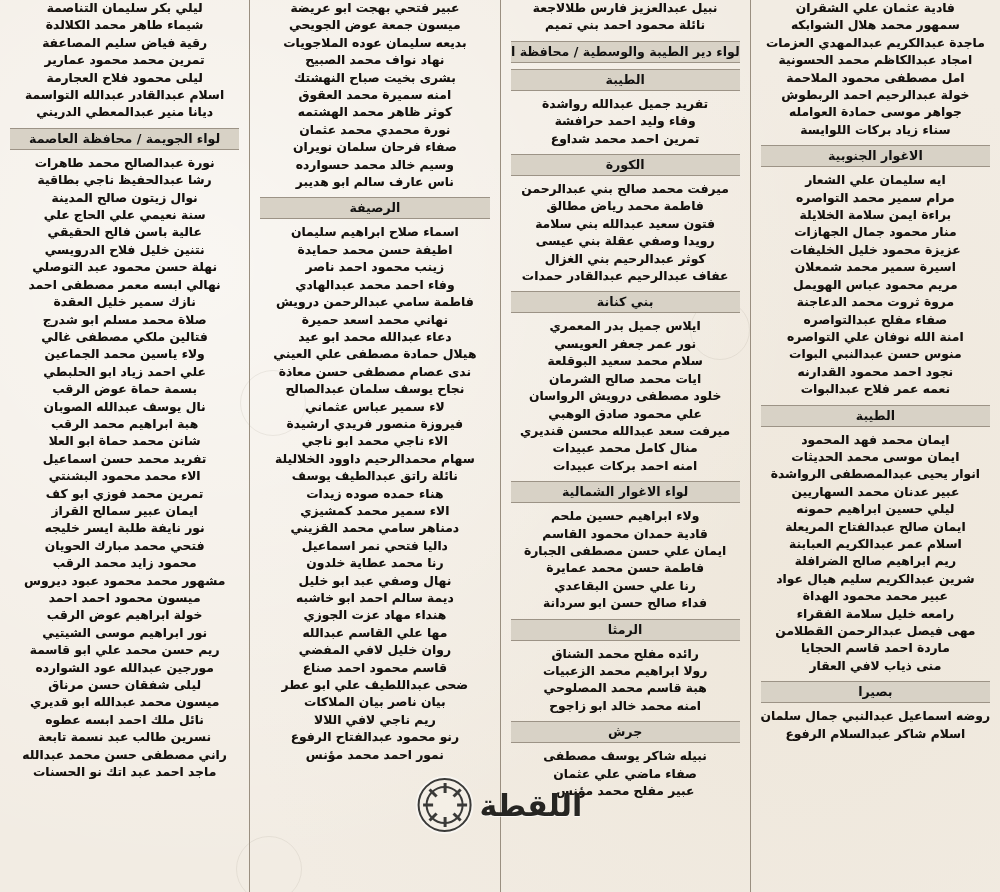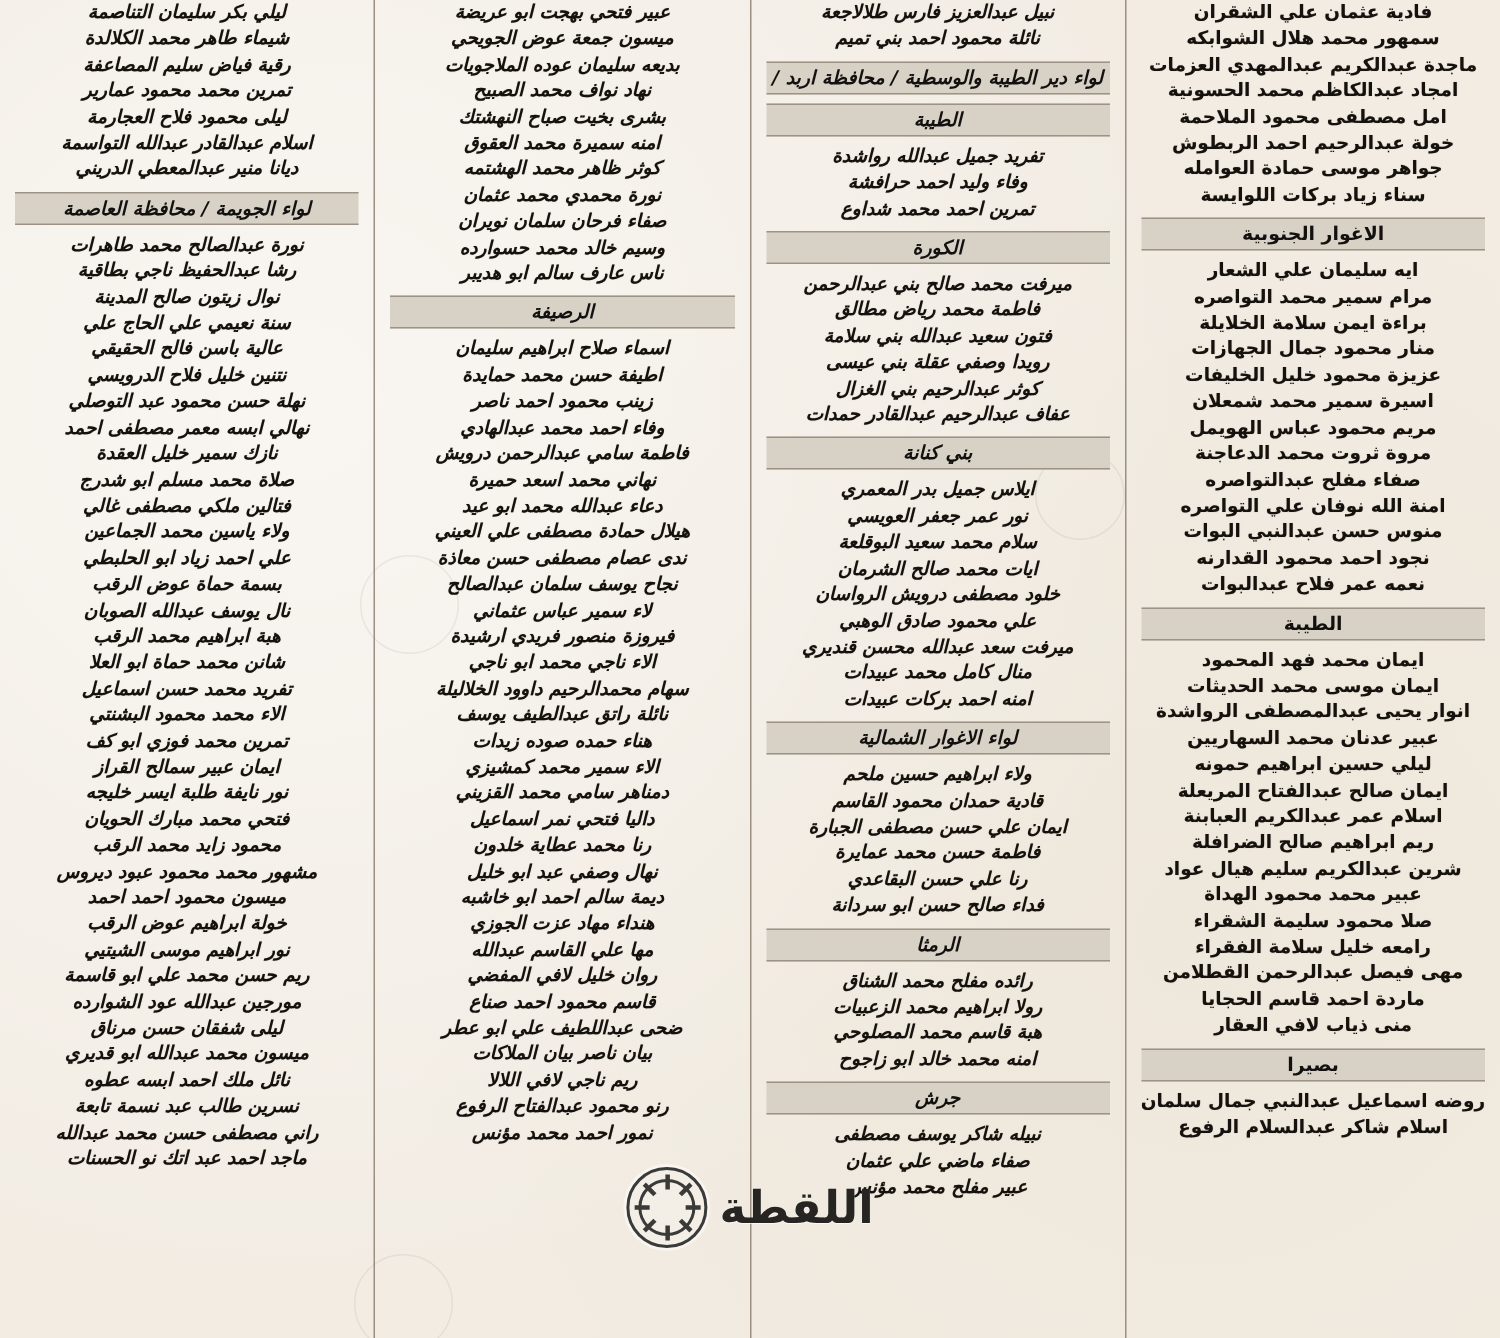--- a/index.html
+++ b/index.html
@@ -33,21 +33,20 @@
   }
   .col {
     position: relative;
     flex: 1 1 0;
     padding: 0 10px;
     box-sizing: border-box;
     overflow: hidden;
   }
   .col + .col {
     border-right: 1px solid #9a8f80;
-    font-style: italic;
   }
   
   .name {
     font-size: 12.3px;
     line-height: 17.4px;
     text-align: center;
     letter-spacing: 0.2px;
     white-space: nowrap;
     overflow: hidden;
     color: #15110d;
@@ -174,21 +173,20 @@
           <div class="name">ايمان محمد فهد المحمود</div>
           <div class="name">ايمان موسى محمد الحديثات</div>
           <div class="name">انوار يحيى عبدالمصطفى الرواشدة</div>
           <div class="name">عبير عدنان محمد السهاريين</div>
           <div class="name">ليلي حسين ابراهيم حمونه</div>
           <div class="name">ايمان صالح عبدالفتاح المريعلة</div>
           <div class="name">اسلام عمر عبدالكريم العبابنة</div>
           <div class="name">ريم ابراهيم صالح الضرافلة</div>
           <div class="name">شرين عبدالكريم سليم هيال عواد</div>
           <div class="name">عبير محمد محمود الهداة</div>
-          <div class="name">صلا محمود سليمة الشقراء</div>
           <div class="name">رامعه خليل سلامة الفقراء</div>
           <div class="name">مهى فيصل عبدالرحمن القطلامن</div>
           <div class="name">ماردة احمد قاسم الحجايا</div>
           <div class="name">منى ذياب لافي العقار</div>
         </div>
         <div class="heading">بصيرا</div>
         <div>
           <div class="name">روضه اسماعيل عبدالنبي جمال سلمان</div>
           <div class="name">اسلام شاكر عبدالسلام الرفوع</div>
         </div>

